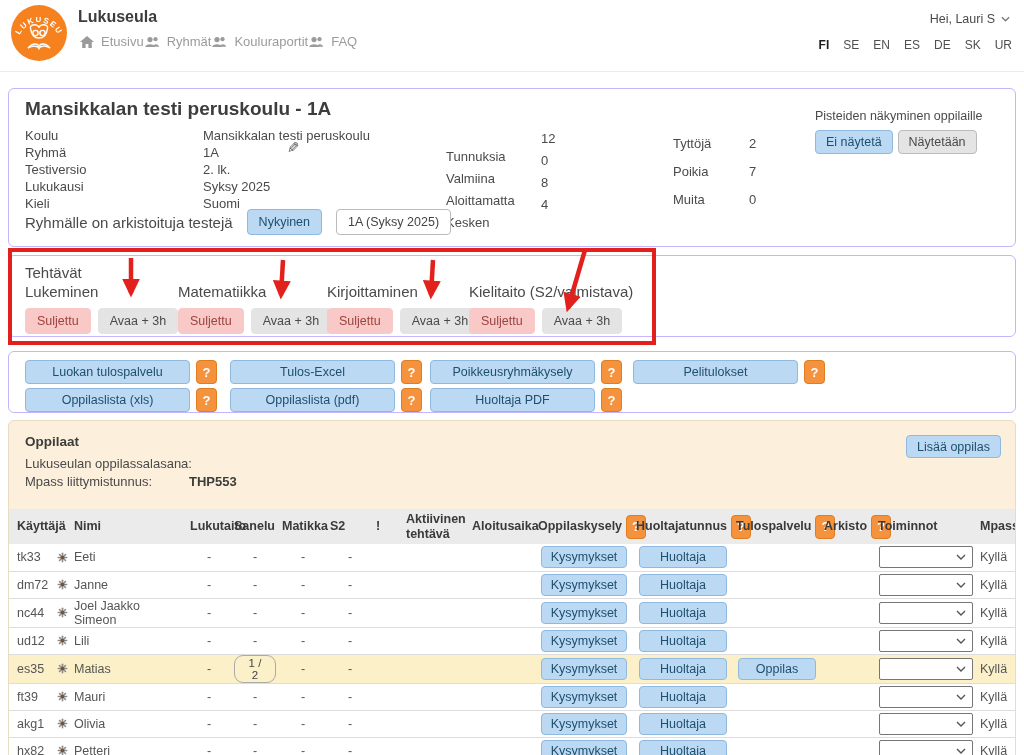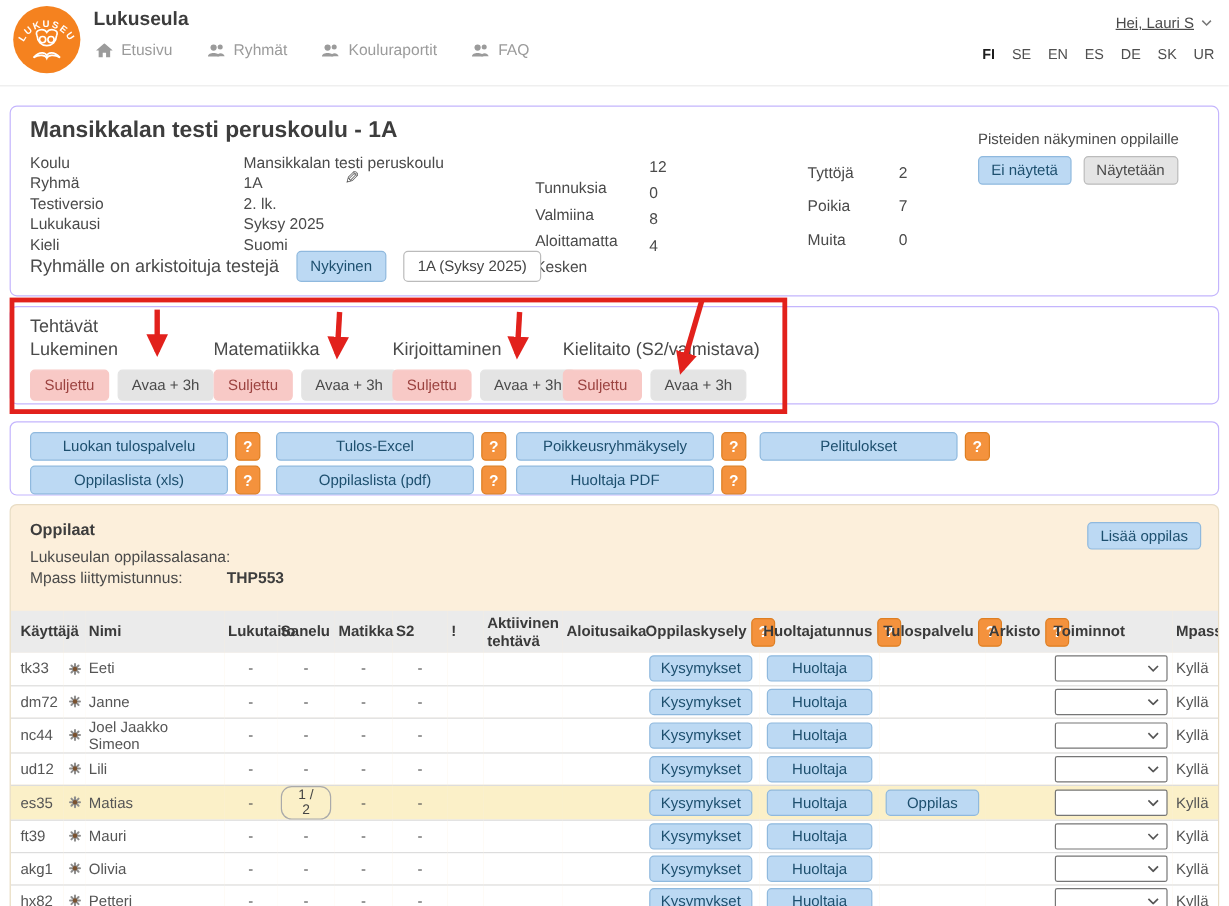--- a/index.html
+++ b/index.html
@@ -3,24 +3,24 @@
 <meta charset="utf-8">
 <style>
   * { box-sizing: border-box; margin: 0; padding: 0; }
   html,body { width:1024px; height:755px; overflow:hidden; }
   body { font-family:"Liberation Sans", sans-serif; background:#fff; color:#4a4a4a; position:relative; font-size:13px; }
 
   
   .topbar { position:absolute; left:0; top:0; width:1024px; height:72px; background:#fff; border-bottom:1px solid #ececec; }
   .logo { position:absolute; left:10px; top:4px; width:58px; height:58px; }
   .app-title { position:absolute; left:78px; top:8px; font-size:16px; font-weight:bold; color:#3c3c3c; }
-  .nav { position:absolute; left:80px; top:34px; display:flex; gap:28px; align-items:center; }
+  .nav { position:absolute; left:80px; top:34px; display:flex; align-items:center; }
   .nav-item { display:flex; align-items:center; gap:7px; color:#9b9b9b; font-size:13px; cursor:pointer; }
   .nav-item svg { display:block; }
-  .greeting { position:absolute; right:14px; top:12px; font-size:12.5px; color:#4a4a4a; display:flex; align-items:center; gap:6px;text-decoration:underline; }
+  .greeting { position:absolute; right:14px; top:12px; font-size:12.5px; color:#4a4a4a; display:flex; align-items:center; gap:6px; }
   .langs { position:absolute; right:12px; top:38px; display:flex; gap:14px; font-size:12px; color:#4f4f4f; }
   .langs .lang { cursor:pointer; }
   .langs .active { font-weight:bold; color:#1d1d1d; }
 
   
   .panel { position:absolute; left:8px; width:1008px; background:#fff; border:1px solid #c4b5fd; border-radius:6px; }
   .panel-info   { top:88px;  height:159px; }
   .panel-tasks  { top:255px; height:82px; }
   .panel-actions{ top:351px; height:62px; }
   .panel-students{ top:420px; height:340px; background:#fcefdb; border-color:#e8dcc4; overflow:hidden; }
@@ -34,21 +34,21 @@
 
   .stats1 { position:absolute; left:437px; top:38px; }
   .stats1 .srow { display:flex; height:22px; align-items:center; }
   .stats1 .lbl { width:95px;margin-top:36px; }
   .stats2 { position:absolute; left:664px; top:40px; }
   .stats2 .srow { display:flex; height:28px; align-items:center; }
   .stats2 .lbl { width:76px; }
 
   .points { position:absolute; left:806px; top:20px; width:196px; }
   .points .cap { font-size:12.5px; margin-bottom:7px; }
-  .points .btns { display:flex; gap:10px; }
+  .points .btns { display:flex; gap:5px; }
 
   .archived { position:absolute; left:16px; top:120px; display:flex; align-items:center; gap:14px; }
   .archived .cap { font-size:15px; }
 
   
   .btn { display:inline-flex; align-items:center; justify-content:center; border-radius:4px; font-family:"Liberation Sans",sans-serif; font-size:12.5px; cursor:pointer; }
   .btn-blue  { background:#bcd9f3; border:1px solid #8fb9de; color:#1d4f6e; }
   .btn-white { background:#fff; border:1px solid #bbb; color:#444; }
   .btn-gray  { background:#e4e4e4; border:1px solid #e4e4e4; color:#4a4a4a; }
   .btn-pink  { background:#f8c9c6; border:1px solid #f8c9c6; color:#9c4340; }

